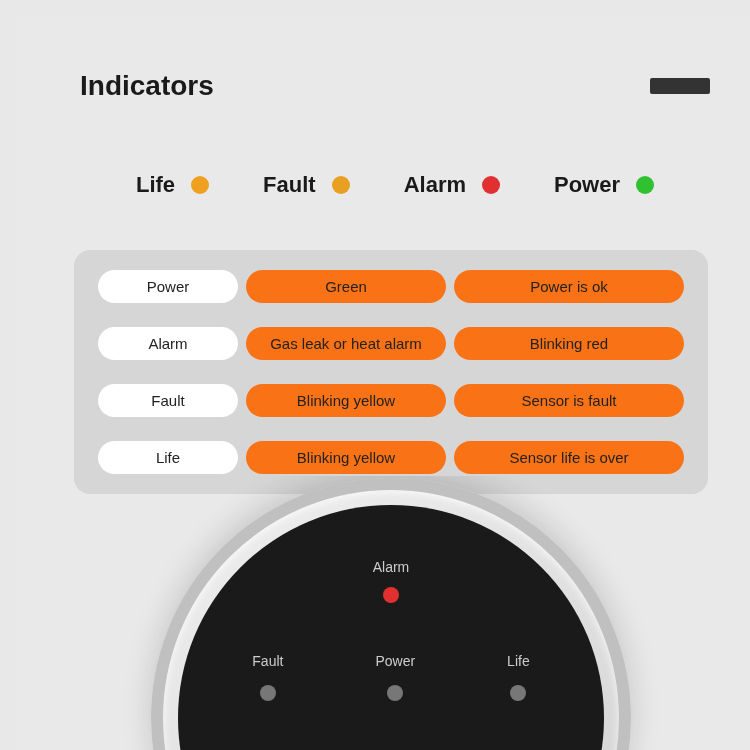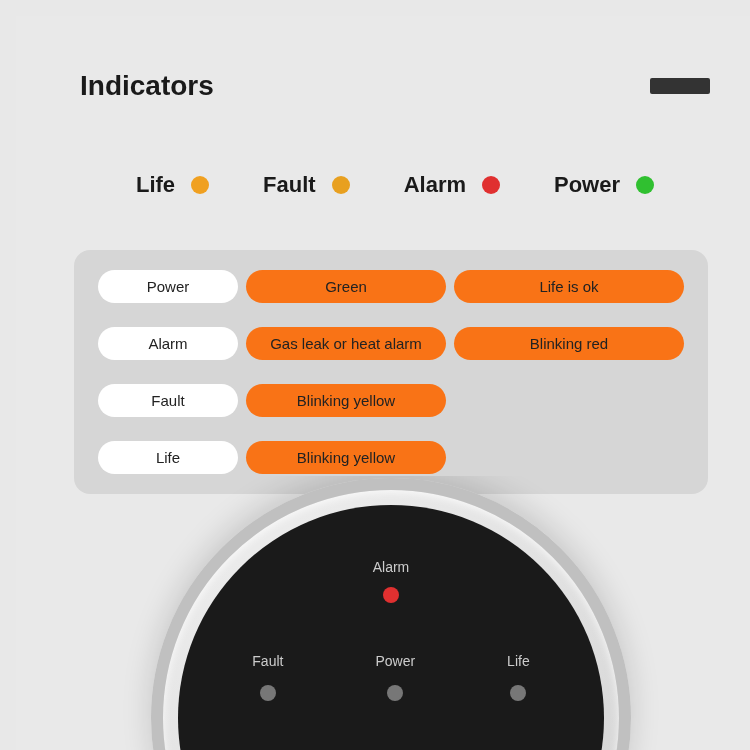--- a/index.html
+++ b/index.html
@@ -212,37 +212,39 @@
         <span class="legend-label">Power</span>
         <div class="legend-dot" style="background:#30c030;"></div>
       </div>
     </div>
 
     <div class="indicator-table">
 
       <div class="table-row">
         <div class="cell cell-label">Power</div>
         <div class="cell">Green</div>
-        <div class="cell">Life is ok</div>
+        <div class="cell">Power is ok</div>
       </div>
 
       <div class="table-row">
         <div class="cell cell-label">Alarm</div>
         <div class="cell">Gas leak or heat alarm</div>
         <div class="cell">Blinking red</div>
       </div>
 
       <div class="table-row">
         <div class="cell cell-label">Fault</div>
         <div class="cell">Blinking yellow</div>
+        <div class="cell">Sensor is fault</div>
       </div>
 
       <div class="table-row">
         <div class="cell cell-label">Life</div>
         <div class="cell">Blinking yellow</div>
+        <div class="cell">Sensor life is over</div>
       </div>
 
     </div>
   </div>
 
   <div class="device-section">
     <div class="device-circle">
       <div class="device-inner">
 
         <div class="device-alarm-section">

